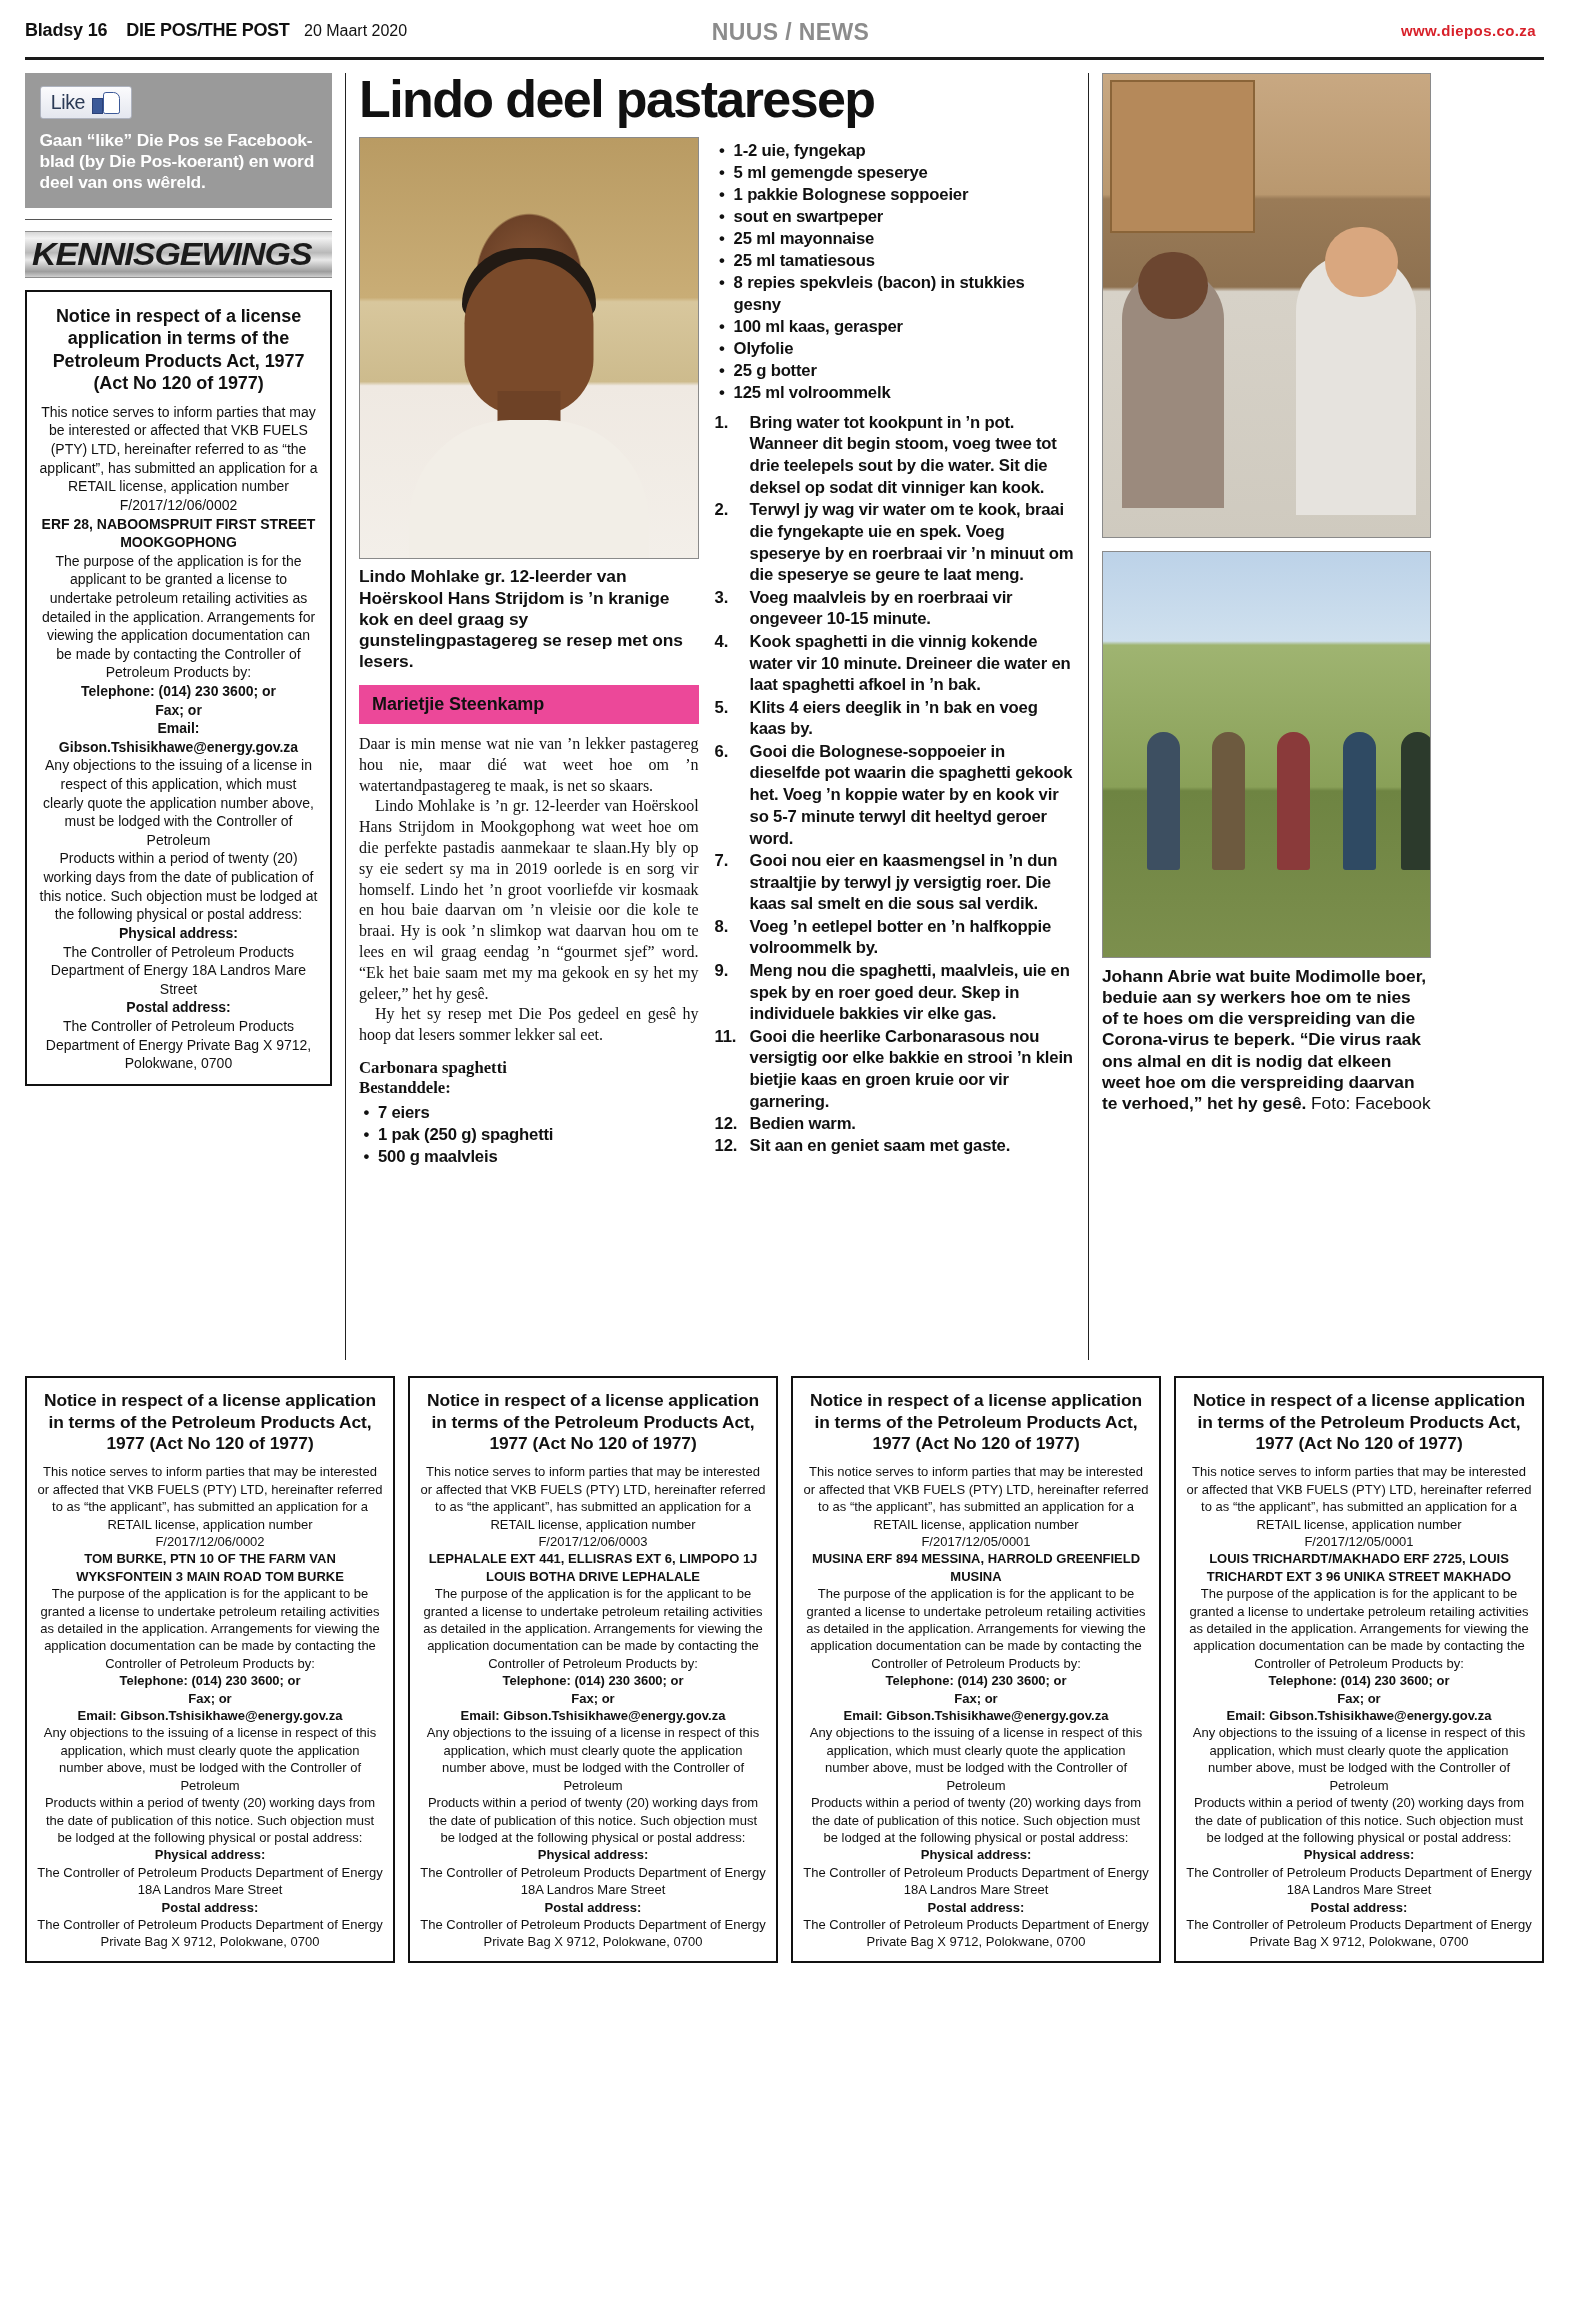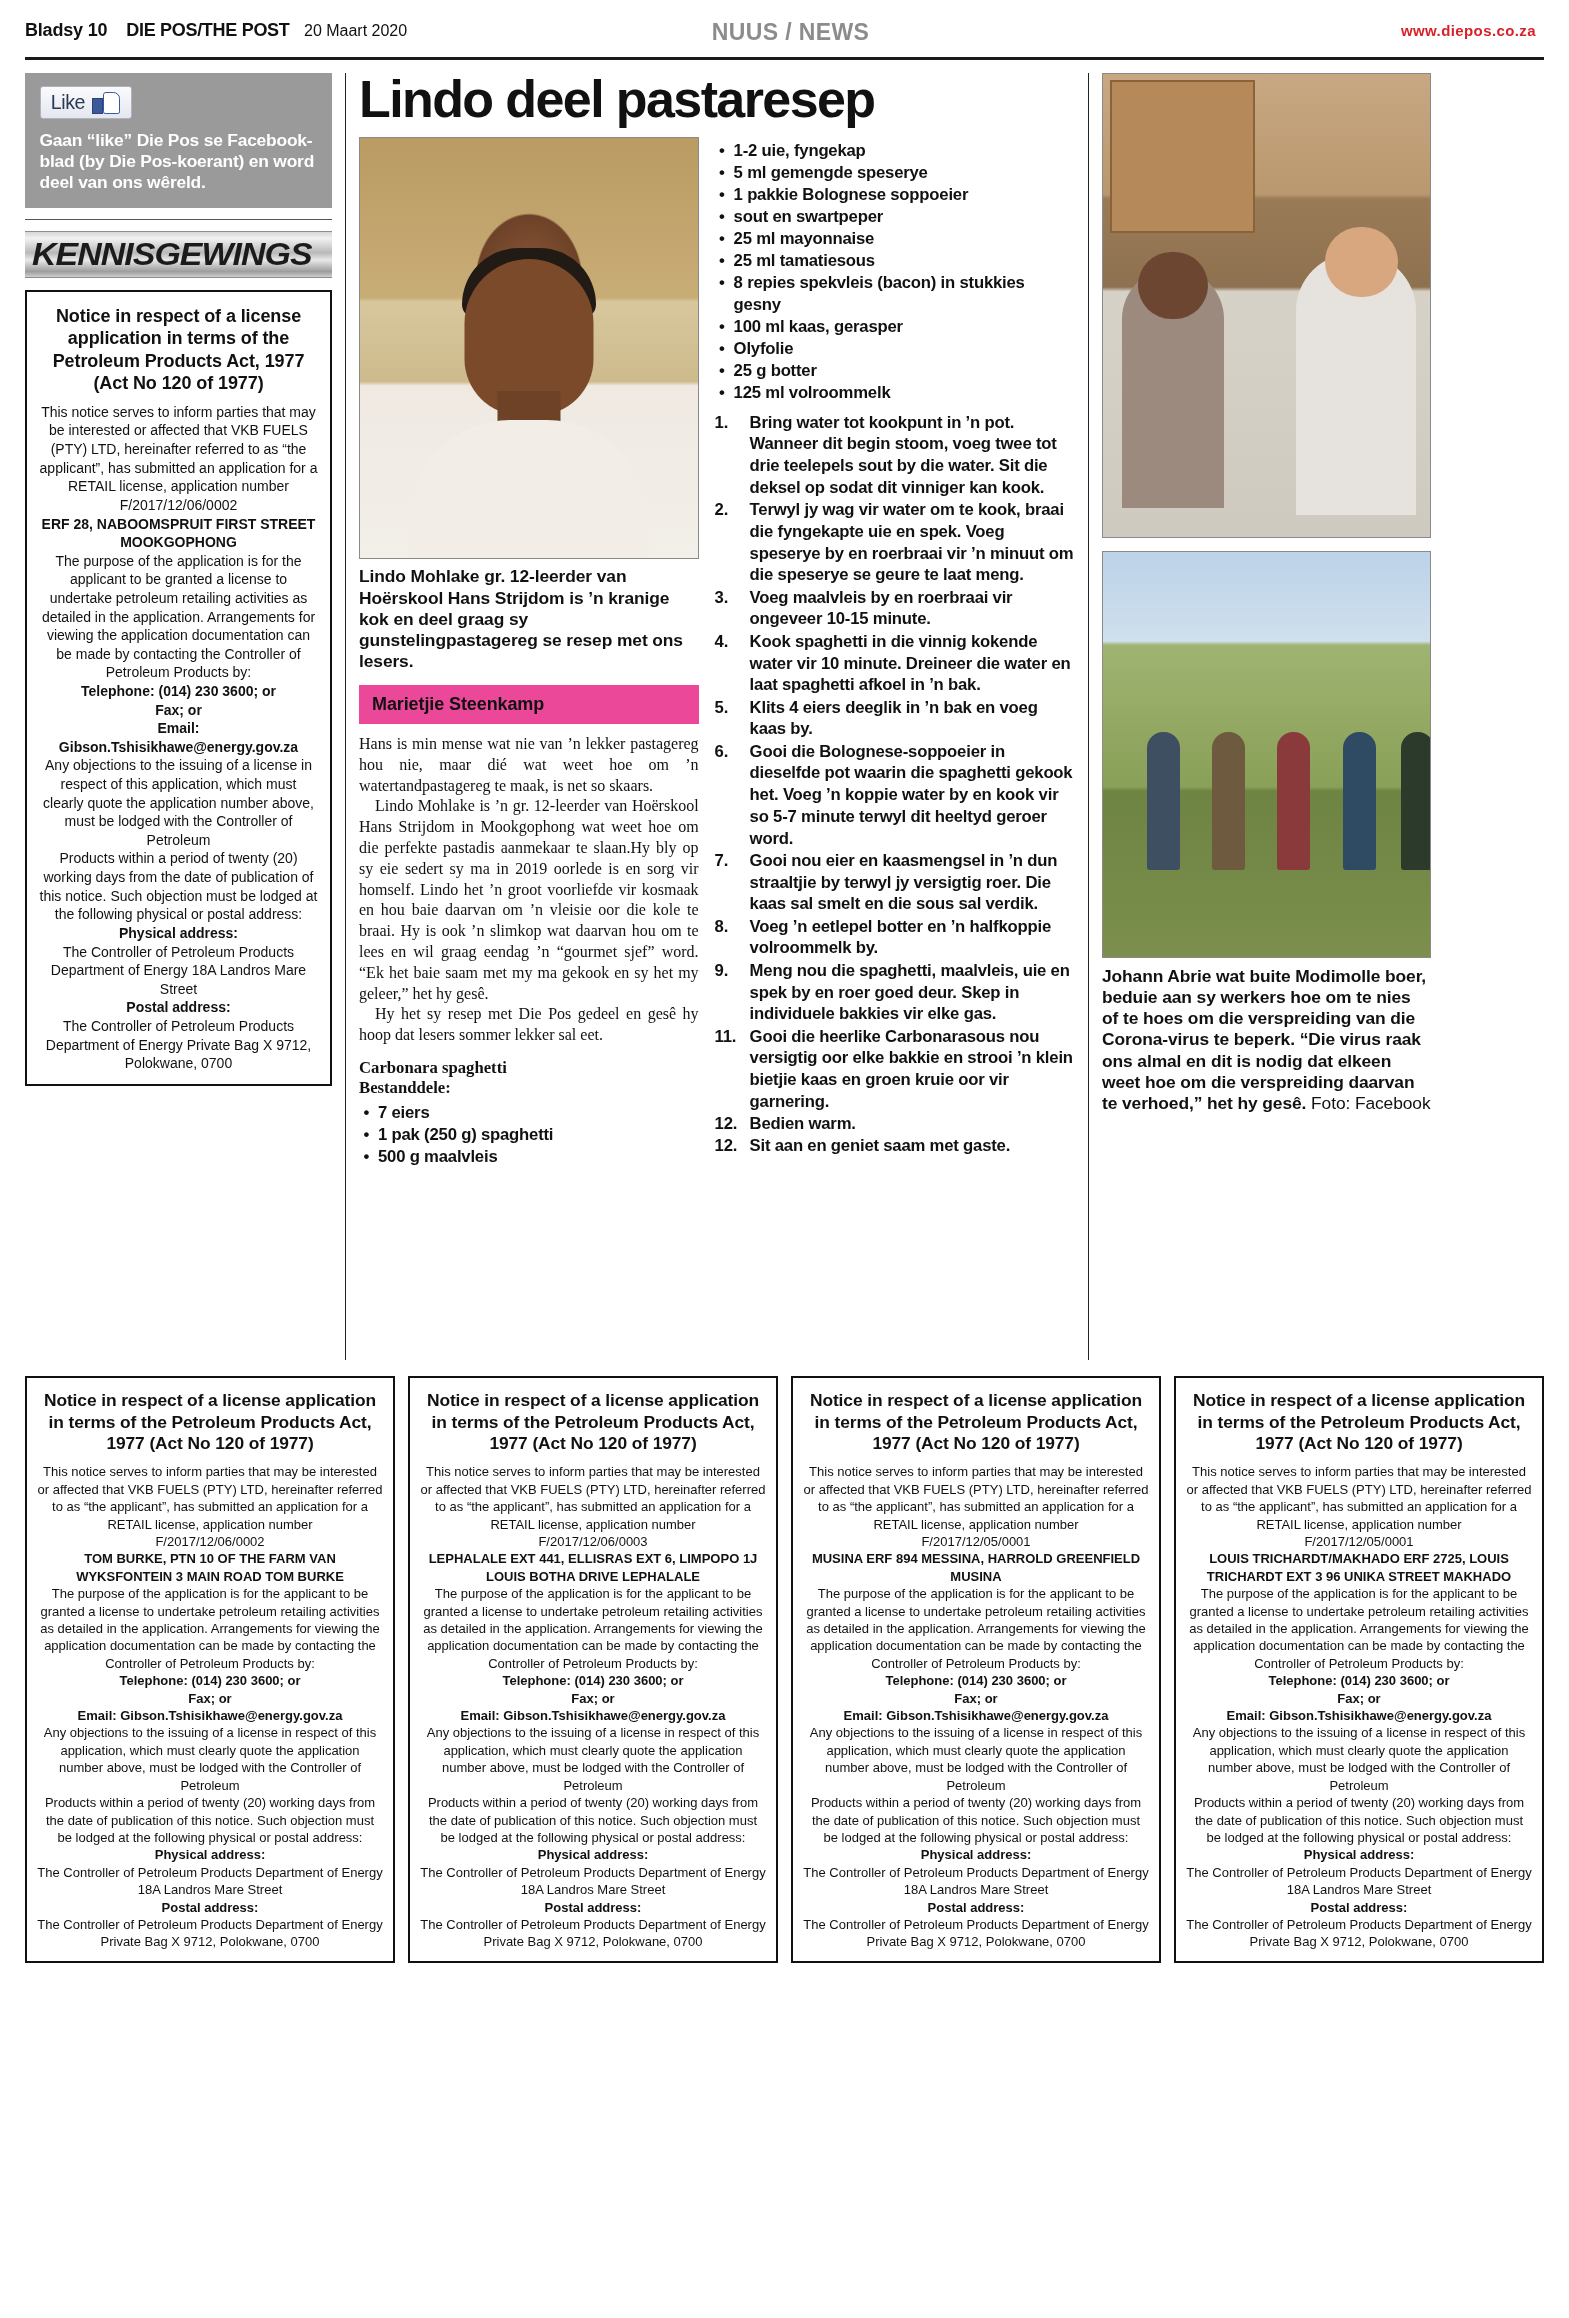--- a/index.html
+++ b/index.html
@@ -112,21 +112,21 @@
   .bn h3 { font-size:17.4px; font-weight:bold; text-align:center; line-height:1.24; margin-bottom:8.7px; letter-spacing:-0.1px;}
   .bn p { font-size:13px; text-align:center; line-height:1.34; }
   .bn p.b { font-weight:bold; }
 </style>
 </head>
 <body>
 
 <div class="page">
 
   <div class="masthead">
-    <span class="mh-page">Bladsy 10</span>
+    <span class="mh-page">Bladsy 16</span>
     <span class="mh-title">DIE POS/THE POST</span>
     <span class="mh-date">20 Maart 2020</span>
     <span class="mh-section">NUUS / NEWS</span>
     <span class="mh-url">www.diepos.co.za</span>
   </div>
   <div class="rule-double"></div>
 
   <div class="top-area">
 
     <div class="col-left">
@@ -177,21 +177,21 @@
               <div class="neck"></div>
               <div class="shirt"></div>
           </div>
           <div class="cap">Lindo Mohlake gr. 12-leerder van Hoërskool Hans Strijdom is ’n kranige kok en deel graag sy gunstelingpastagereg se resep met ons lesers.</div>
 
           <div class="byline-bar">
             <span>Marietjie Steenkamp</span>
           </div>
 
           <div class="body-serif">
-            <p class="noind">Hans is min mense wat nie van ’n lekker pastagereg hou nie, maar dié wat weet hoe om ’n watertandpastagereg te maak, is net so skaars.</p>
+            <p class="noind">Daar is min mense wat nie van ’n lekker pastagereg hou nie, maar dié wat weet hoe om ’n watertandpastagereg te maak, is net so skaars.</p>
             <p>Lindo Mohlake is ’n gr. 12-leerder van Hoërskool Hans Strijdom in Mookgophong wat weet hoe om die perfekte pastadis aanmekaar te slaan.Hy bly op sy eie sedert sy ma in 2019 oorlede is en sorg vir homself. Lindo het ’n groot voorliefde vir kosmaak en hou baie daarvan om ’n vleisie oor die kole te braai. Hy is ook ’n slimkop wat daarvan hou om te lees en wil graag eendag ’n “gourmet sjef” word. “Ek het baie saam met my ma gekook en sy het my geleer,” het hy gesê.</p>
             <p>Hy het sy resep met Die Pos gedeel en gesê hy hoop dat lesers sommer lekker sal eet.</p>
           </div>
 
           <div class="recipe-h">Carbonara spaghetti</div>
           <div class="recipe-h" style="margin-top:0">Bestanddele:</div>
           <ul class="ing">
             <li>7 eiers</li>
             <li>1 pak (250 g) spaghetti</li>
             <li>500 g maalvleis</li>

